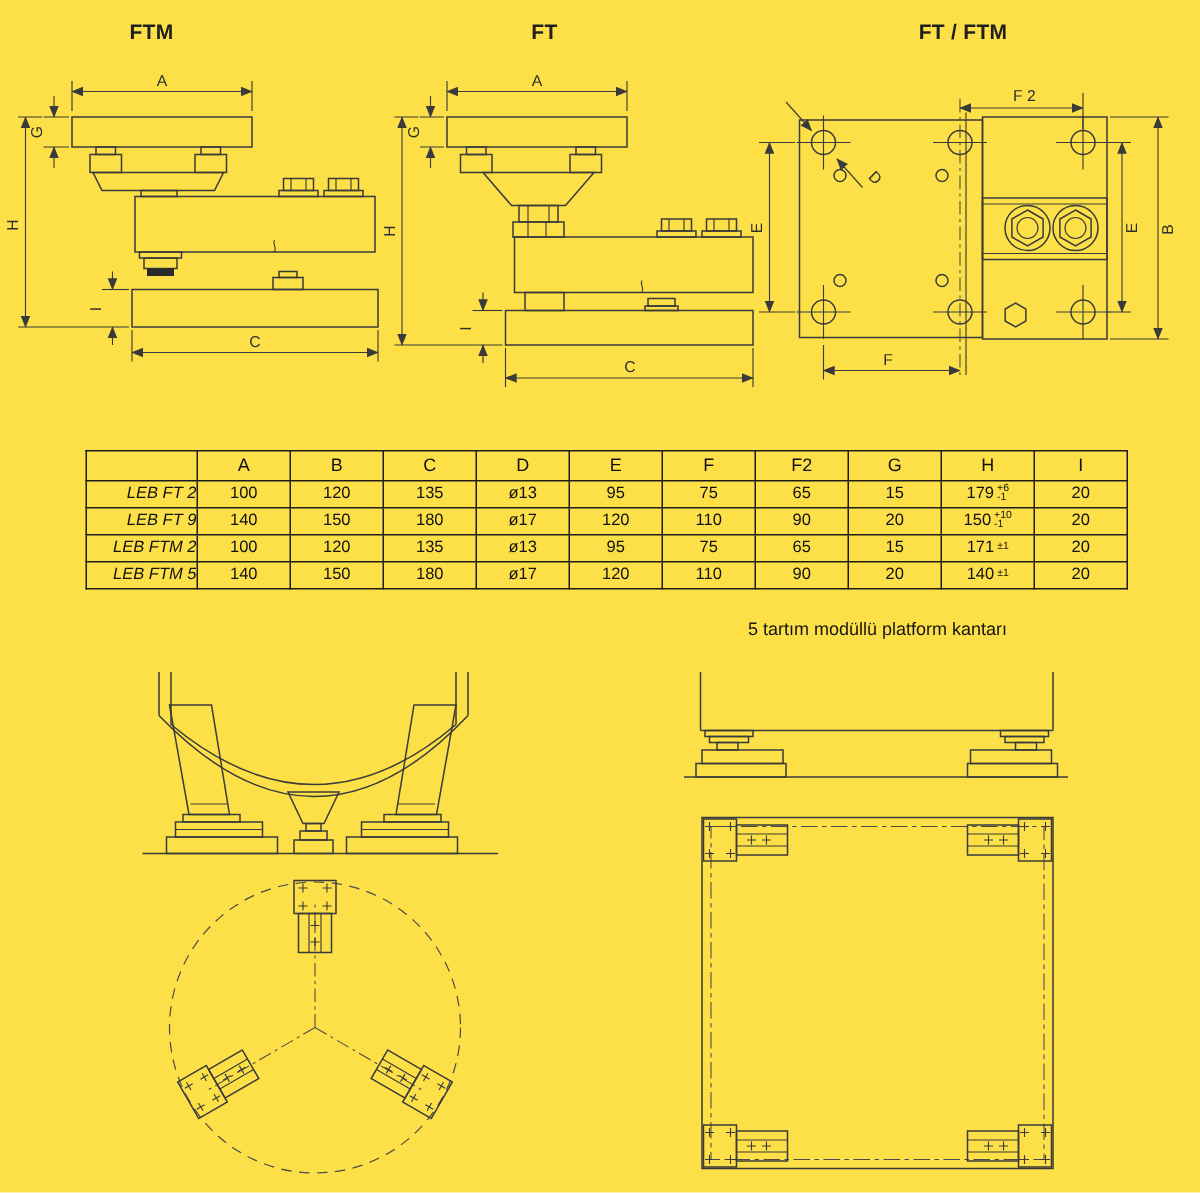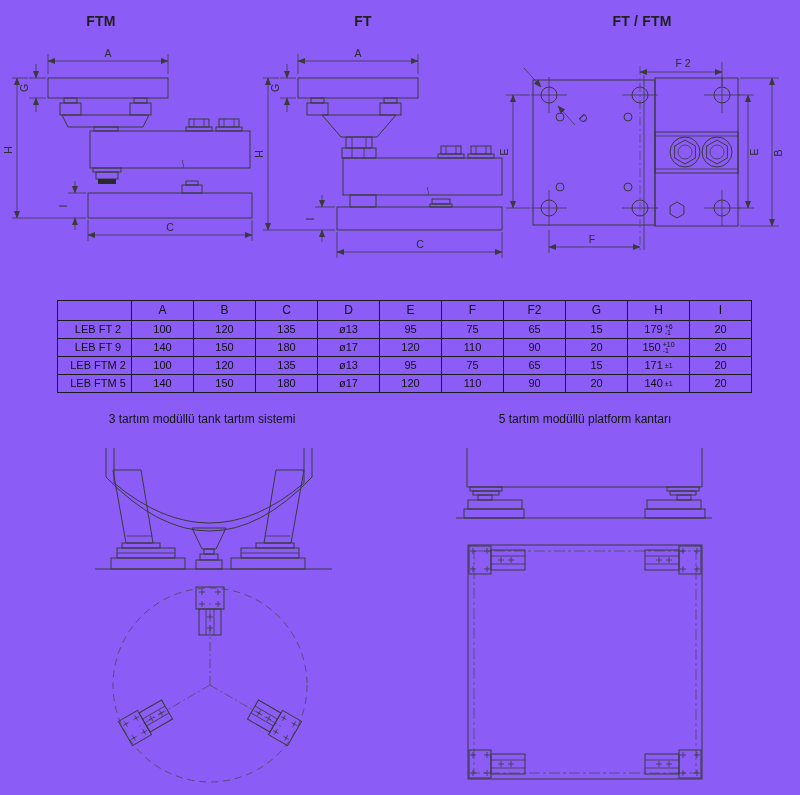--- a/index.html
+++ b/index.html
@@ -1,34 +1,34 @@
 <!DOCTYPE html>
 <html><head>
 <meta charset="utf-8">
 <style>
   html,body{margin:0;padding:0;background:#fff;}
-  #page{position:relative;width:800px;height:795px;background:#8b5cf6;overflow:hidden;
+  #page{position:relative;width:800px;height:795px;background:#fde047;overflow:hidden;
         font-family:"Liberation Sans", sans-serif;color:#1a1a1a;}
   .title{position:absolute;top:13px;transform:translateX(-50%);font-size:14px;font-weight:700;
          color:#1f1f1f;letter-spacing:.2px;white-space:nowrap;}
   svg.art{position:absolute;left:0;top:0;width:800px;height:795px;}
   .ln{stroke:#3a3a3a;fill:none;stroke-width:1;}
   .thin{stroke:#3a3a3a;fill:none;stroke-width:.75;}
   .dim{stroke:#3a3a3a;fill:none;stroke-width:.75;}
   .cl{stroke:#4a4a4a;fill:none;stroke-width:.7;stroke-dasharray:9 3 2 3;}
   .dash{stroke:#4a4a4a;fill:none;stroke-width:.8;stroke-dasharray:7 5;}
   .dark{fill:#2a2a2a;stroke:none;}
   .txt{fill:#2e2e2e;stroke:none;font:10.5px "Liberation Sans", sans-serif;}
   
   #spec-table{position:absolute;left:57px;top:300px;border-collapse:collapse;table-layout:fixed;}
   #spec-table th,#spec-table td{border:1px solid #1c1c1c;font-weight:400;font-size:11px;
       color:#111;text-align:center;padding:0;height:17px;line-height:17px;white-space:nowrap;
       overflow:hidden;}
   #spec-table th{height:19px;line-height:19px;font-size:12px;}
-  #spec-table td.rowname{text-align:center;padding-left:7px;}
+  #spec-table td.rowname{text-align:right;padding-left:7px;font-style:italic;}
   .tol{display:inline-flex;flex-direction:column;vertical-align:middle;margin-left:2px;
        line-height:6px;}
   .tol i{font-style:normal;font-size:7px;line-height:6px;text-align:left;}
   .caption{position:absolute;top:412px;transform:translateX(-50%);font-size:12px;color:#141414;
            white-space:nowrap;}
 </style>
 </head>
 <body>
 
 <div id="page">
@@ -358,16 +358,15 @@
       <td>20</td>
       <td><span>140</span><span class="tol">
               <i>±1</i>
               <i></i>
             </span></td>
       <td>20</td>
     </tr>
   </tbody>
     </table>
 
-  <div class="caption" style="left:202px">3 tartım modüllü tank tartım sistemi</div>
   <div class="caption" style="left:585px">5 tartım modüllü platform kantarı</div>
 
 </div>
 
 </body></html>

